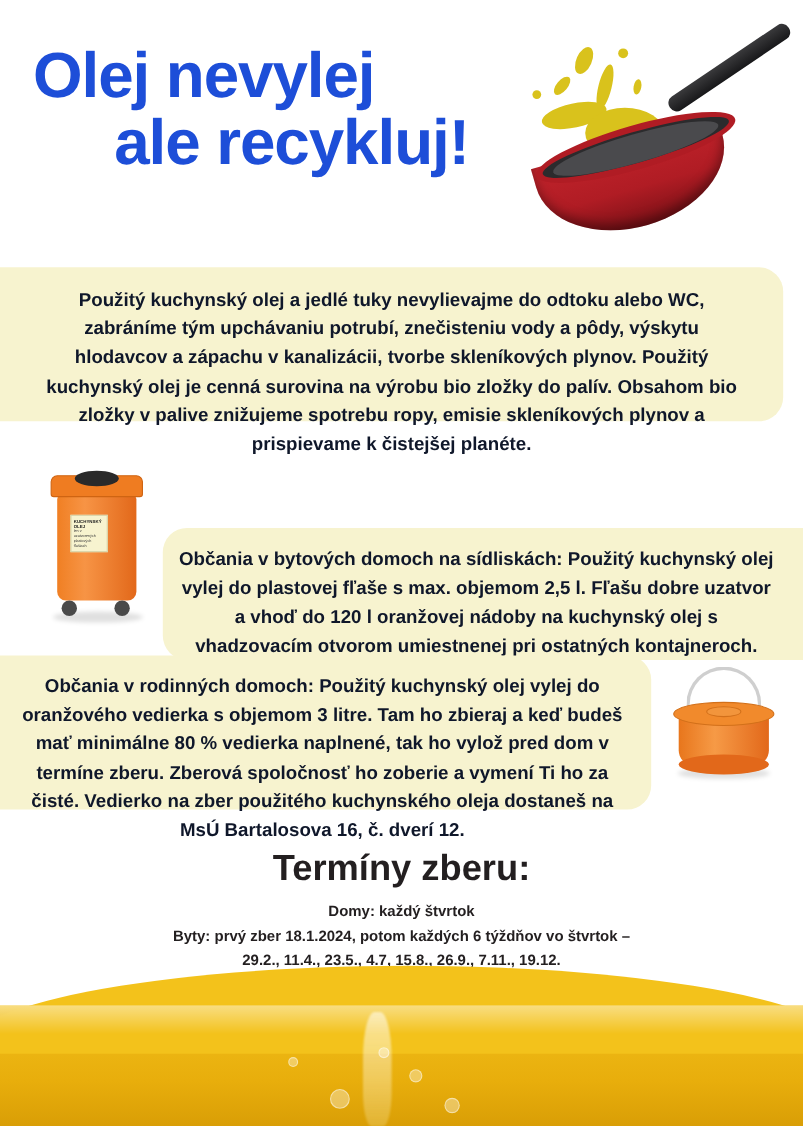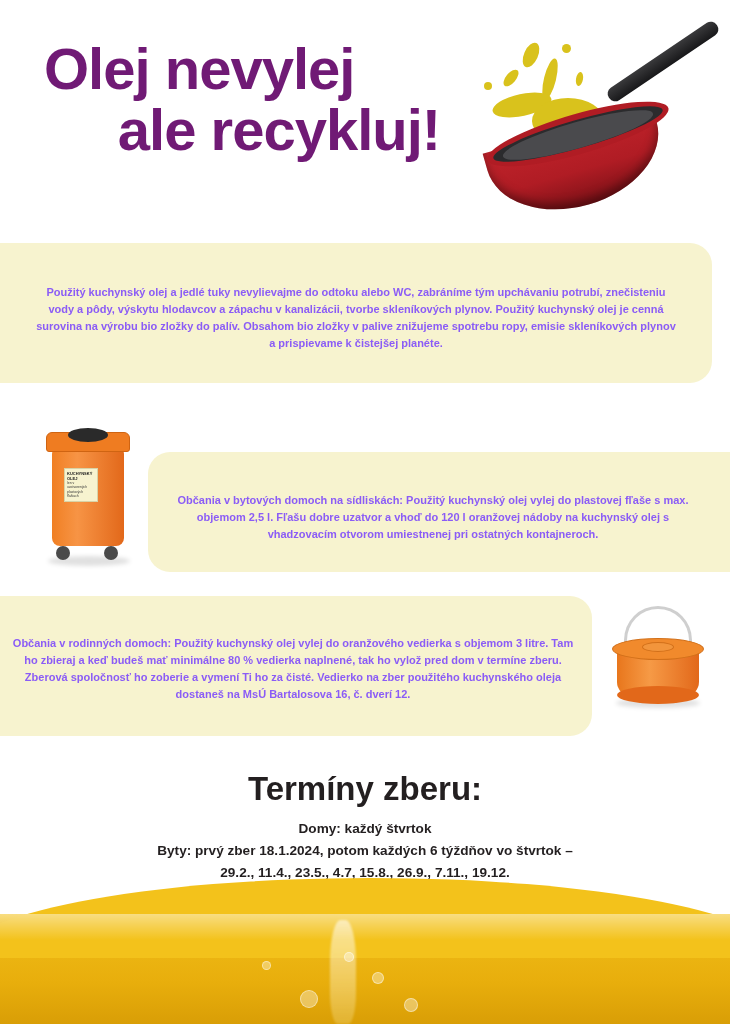--- a/index.html
+++ b/index.html
@@ -20,27 +20,27 @@
 
   
   .title-block {
     position: absolute;
     left: 0; top: 0;
     width: 730px;
     height: 240px;
   }
   .title-text {
     position: absolute;
-    left: 44px;
+    left: 30px;
     top: 38px;
     width: 520px;
     font-size: 58px;
     line-height: 1.06;
     font-weight: bold;
-    color: #701a75;
+    color: #1d4ed8;
     letter-spacing: -1px;
   }
   .title-line2 {
     display: block;
     text-align: center;
     width: 470px;
   }
 
   
   .pan-wrap {
@@ -114,38 +114,37 @@
   .s7 { left: 96px; top: 6px; width: 9px; height: 9px; }
   .s8 { left: 110px; top: 34px; width: 7px; height: 14px; transform: rotate(10deg); }
 
   
   .panel {
     position: absolute;
     background: #f7f3cf;
     border-radius: 22px;
   }
   .panel-text {
-    color: #8b5cf6;
+    color: #0f172a;
     font-weight: bold;
-    font-size: 11px;
+    font-size: 17px;
     line-height: 1.54;
     text-align: center;
-    margin-top: 24px;
   }
   #intro-panel {
     left: 0;
     top: 243px;
     width: 712px;
     height: 140px;
     border-radius: 0 22px 22px 0;
     padding: 17px 34px 0 34px;
   }
   #flats-panel {
     left: 148px;
-    top: 452px;
+    top: 480px;
     width: 582px;
     height: 120px;
     border-radius: 22px 0 0 22px;
     padding: 16px 26px 0 14px;
   }
   #flats-panel .panel-text { text-align: center; }
   #houses-panel {
     left: 0;
     top: 596px;
     width: 592px;

